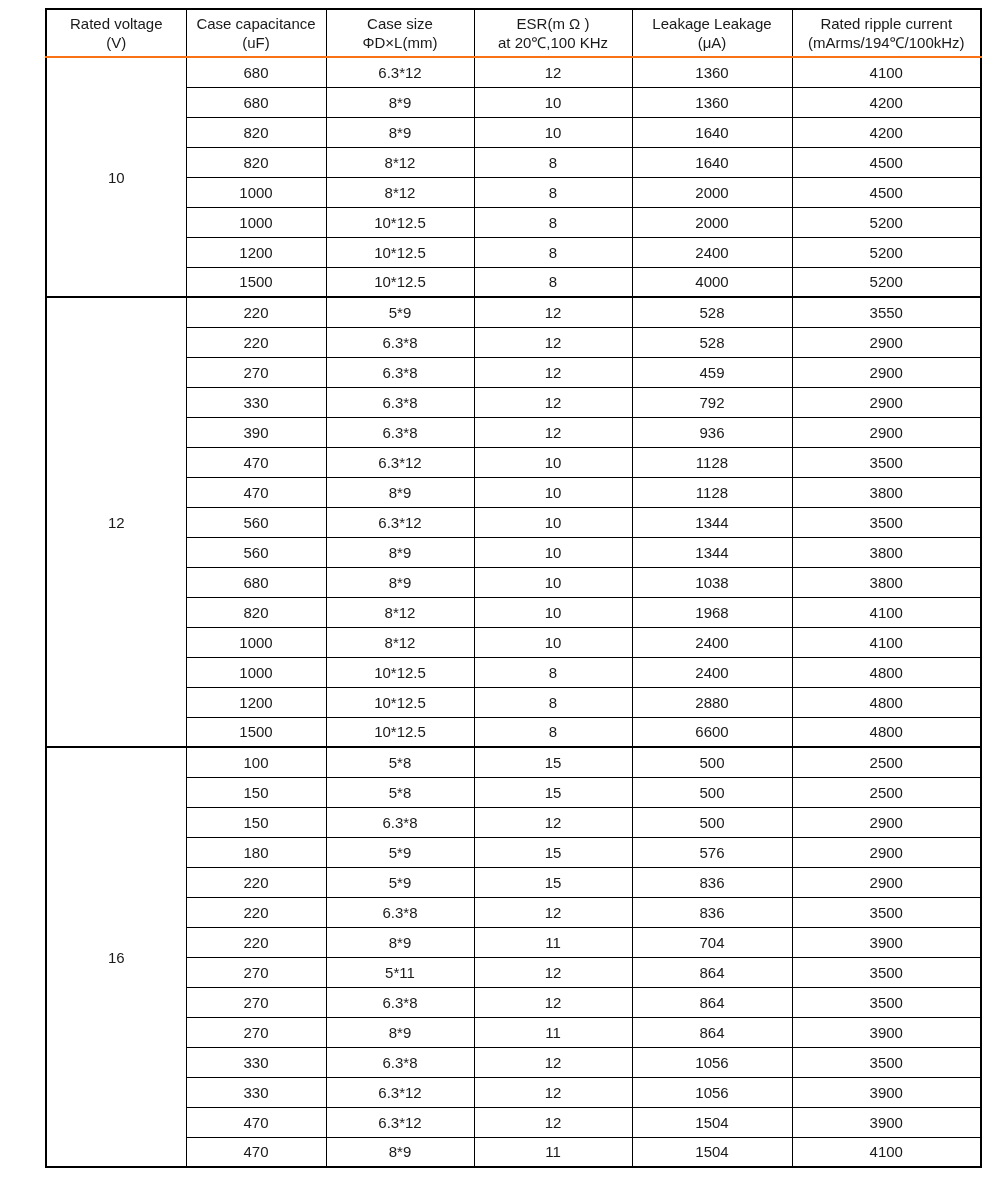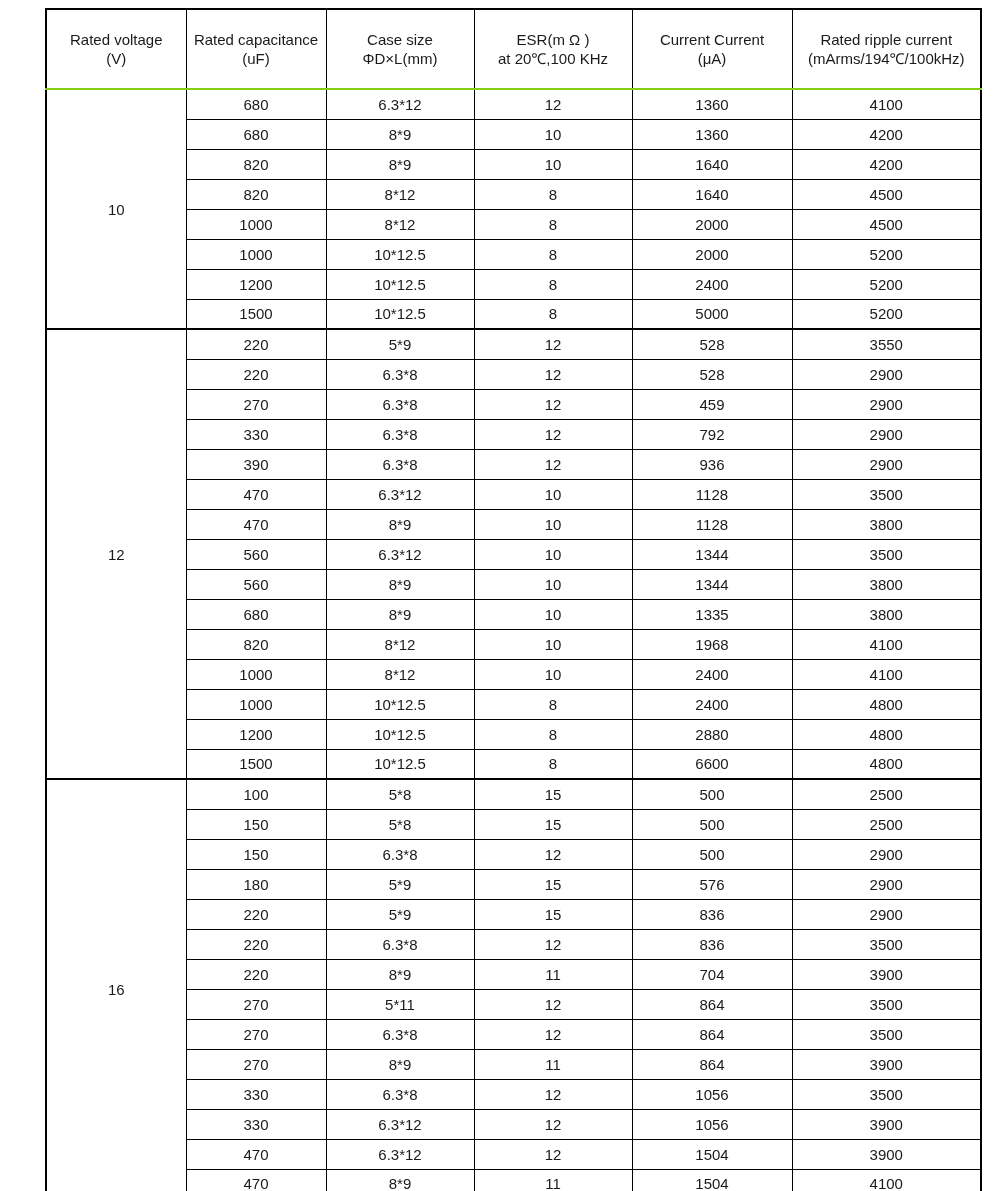--- a/index.html
+++ b/index.html
@@ -18,25 +18,25 @@
     border: 2px solid #000;
   }
   th, td {
     border: 1px solid #000;
     text-align: center;
     vertical-align: middle;
     font-size: 15px;
     padding: 0;
   }
   thead th {
-    border-bottom: 2px solid #84cc16;
+    border-bottom: 2px solid #f97316;
     height: 42px;
     font-weight: normal;
     line-height: 19px;
-    padding: 20px 2px;
+    padding: 4px 2px;
   }
   tbody td { height: 30px; }
   tbody tr.group-start td { border-top: 2px solid #000; }
   td.vcell { font-size: 15px; }
   .hl { line-height: 19px; }
 </style>
 </head>
 <body>
 
 <div class="sheet">
@@ -49,33 +49,33 @@
       <col style="width:160px">
       <col style="width:189px">
     </colgroup>
     <thead>
       <tr id="header-row">
           <th>
             <div class="hl">Rated voltage</div>
             <div class="hl">(V)</div>
           </th>
           <th>
-            <div class="hl">Rated capacitance</div>
+            <div class="hl">Case capacitance</div>
             <div class="hl">(uF)</div>
           </th>
           <th>
             <div class="hl">Case  size</div>
             <div class="hl">ΦD×L(mm)</div>
           </th>
           <th>
             <div class="hl">ESR(m Ω )</div>
             <div class="hl">at 20℃,100 KHz</div>
           </th>
           <th>
-            <div class="hl">Current Current</div>
+            <div class="hl">Leakage Leakage</div>
             <div class="hl">(μA)</div>
           </th>
           <th>
             <div class="hl">Rated ripple current</div>
             <div class="hl">(mArms/194℃/100kHz)</div>
           </th>
         </tr>
     </thead>
     <tbody id="table-body">
         <tr class="group-start">
@@ -125,21 +125,21 @@
           <td>1200</td>
           <td>10*12.5</td>
           <td>8</td>
           <td>2400</td>
           <td>5200</td>
         </tr>
         <tr>
           <td>1500</td>
           <td>10*12.5</td>
           <td>8</td>
-          <td>5000</td>
+          <td>4000</td>
           <td>5200</td>
         </tr>
         <tr class="group-start">
           <td class="vcell" rowspan="15">12</td>
           <td>220</td>
           <td>5*9</td>
           <td>12</td>
           <td>528</td>
           <td>3550</td>
         </tr>
@@ -196,21 +196,21 @@
           <td>560</td>
           <td>8*9</td>
           <td>10</td>
           <td>1344</td>
           <td>3800</td>
         </tr>
         <tr>
           <td>680</td>
           <td>8*9</td>
           <td>10</td>
-          <td>1335</td>
+          <td>1038</td>
           <td>3800</td>
         </tr>
         <tr>
           <td>820</td>
           <td>8*12</td>
           <td>10</td>
           <td>1968</td>
           <td>4100</td>
         </tr>
         <tr>

